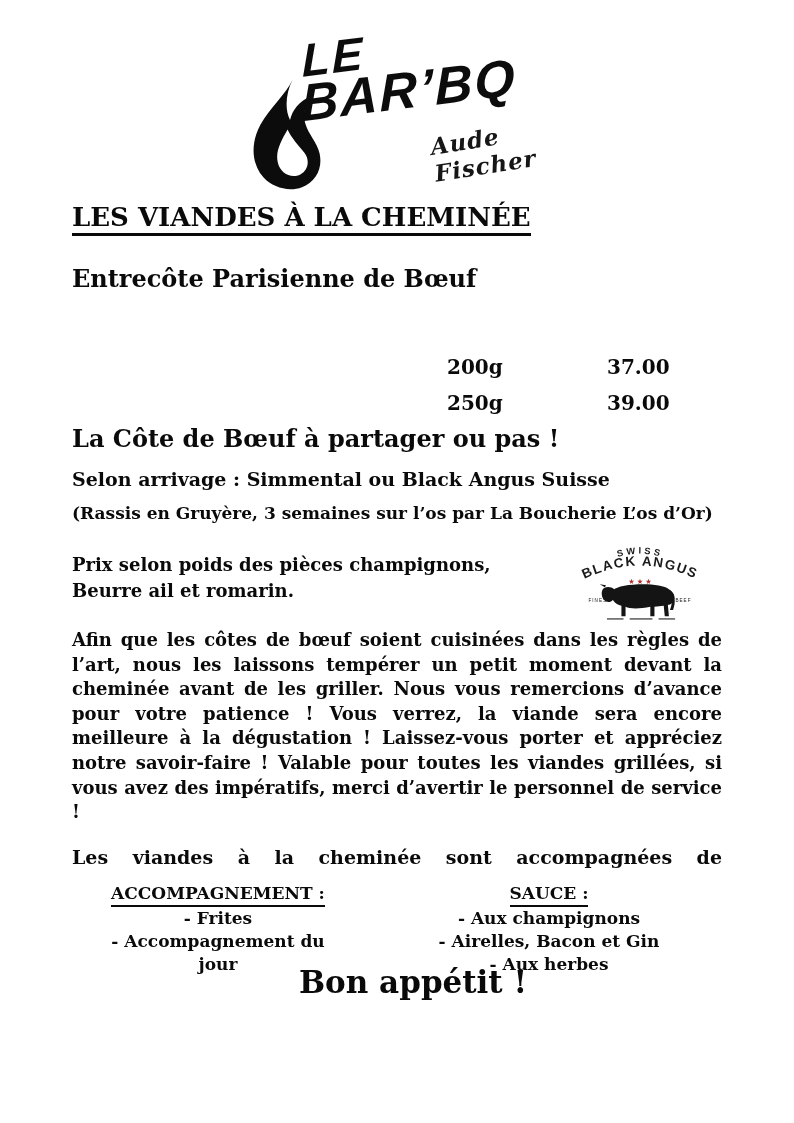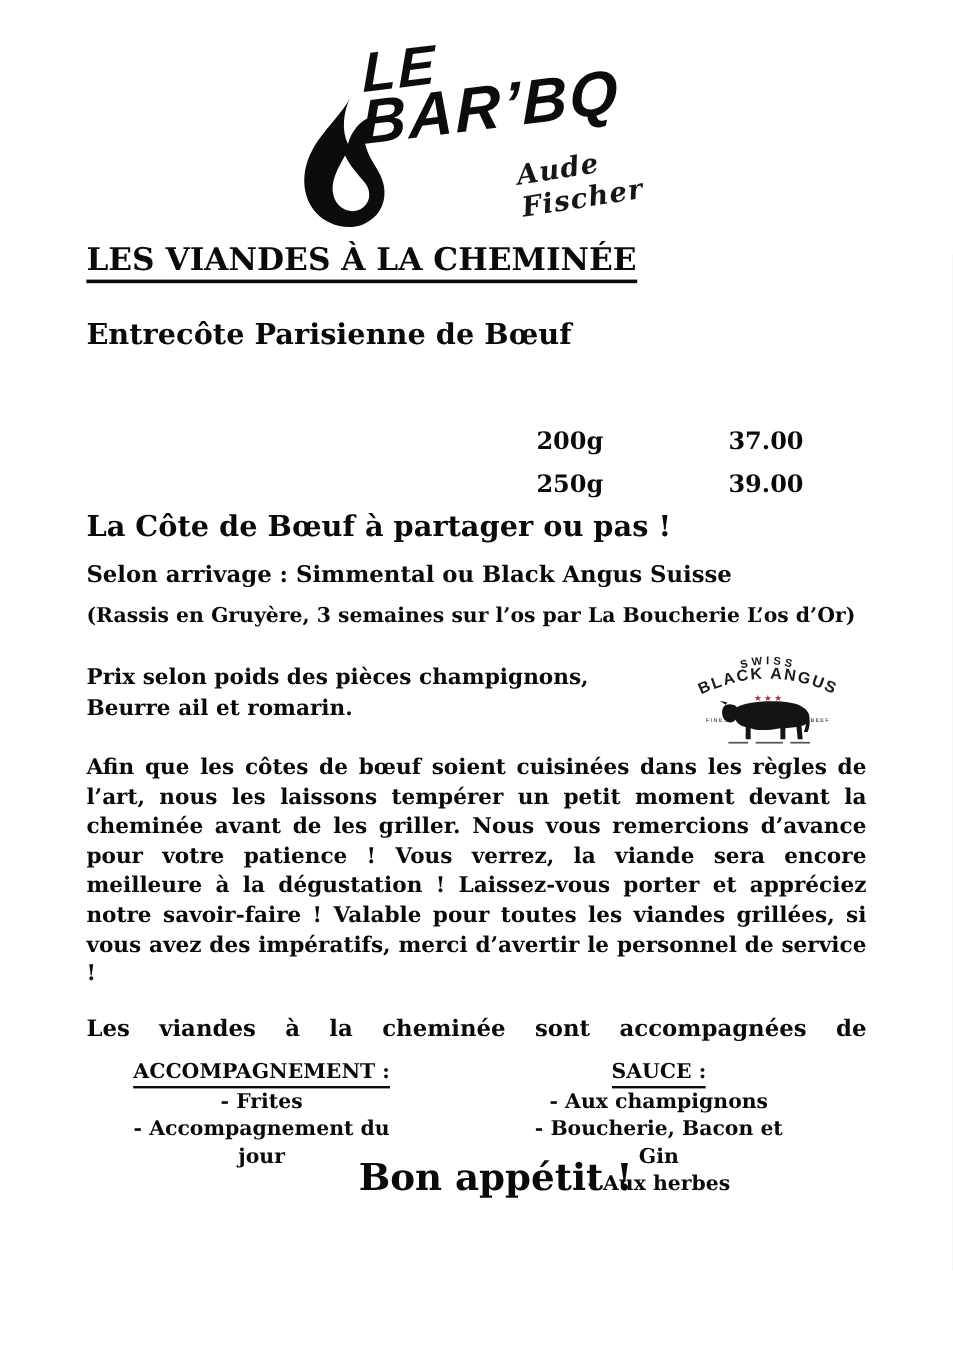--- a/index.html
+++ b/index.html
@@ -128,20 +128,20 @@
 
   <div class="sec columns">
     <div class="col col-left">
       <span class="col-h">ACCOMPAGNEMENT :</span>
       <div>- Frites</div>
       <div>- Accompagnement du jour</div>
     </div>
     <div class="col col-right">
       <span class="col-h">SAUCE :</span>
       <div>- Aux champignons</div>
-      <div>- Boucherie, Bacon et Gin</div>
+      <div>- Airelles, Bacon et Gin</div>
       <div>- Aux herbes</div>
     </div>
   </div>
 
   <div class="sec closing">Bon appétit !</div>
 
 </div>
 
 </body></html>

